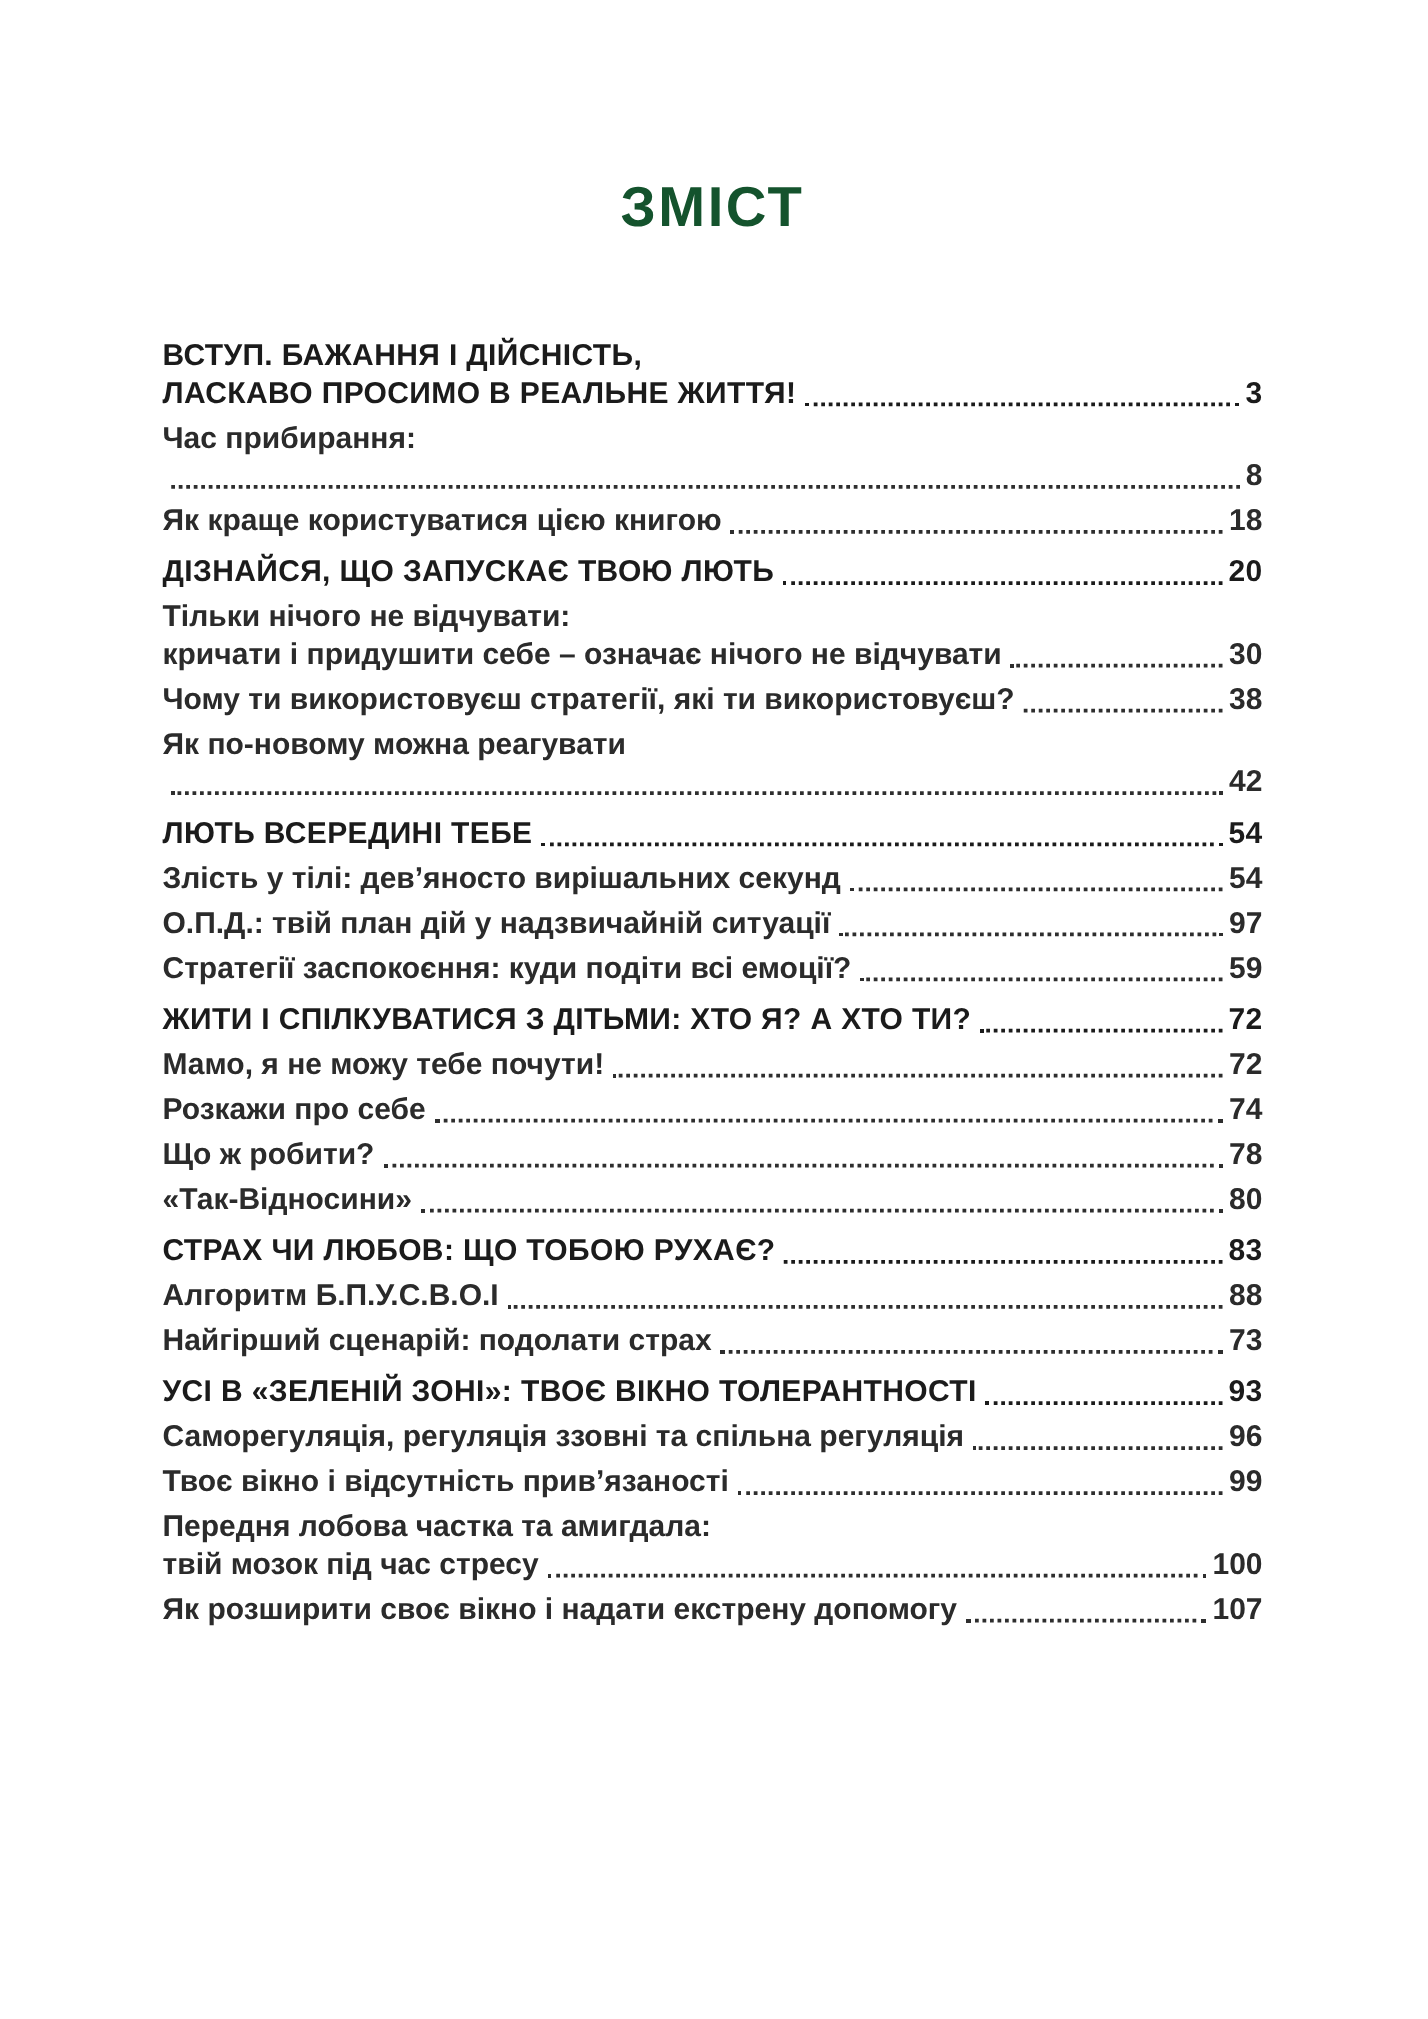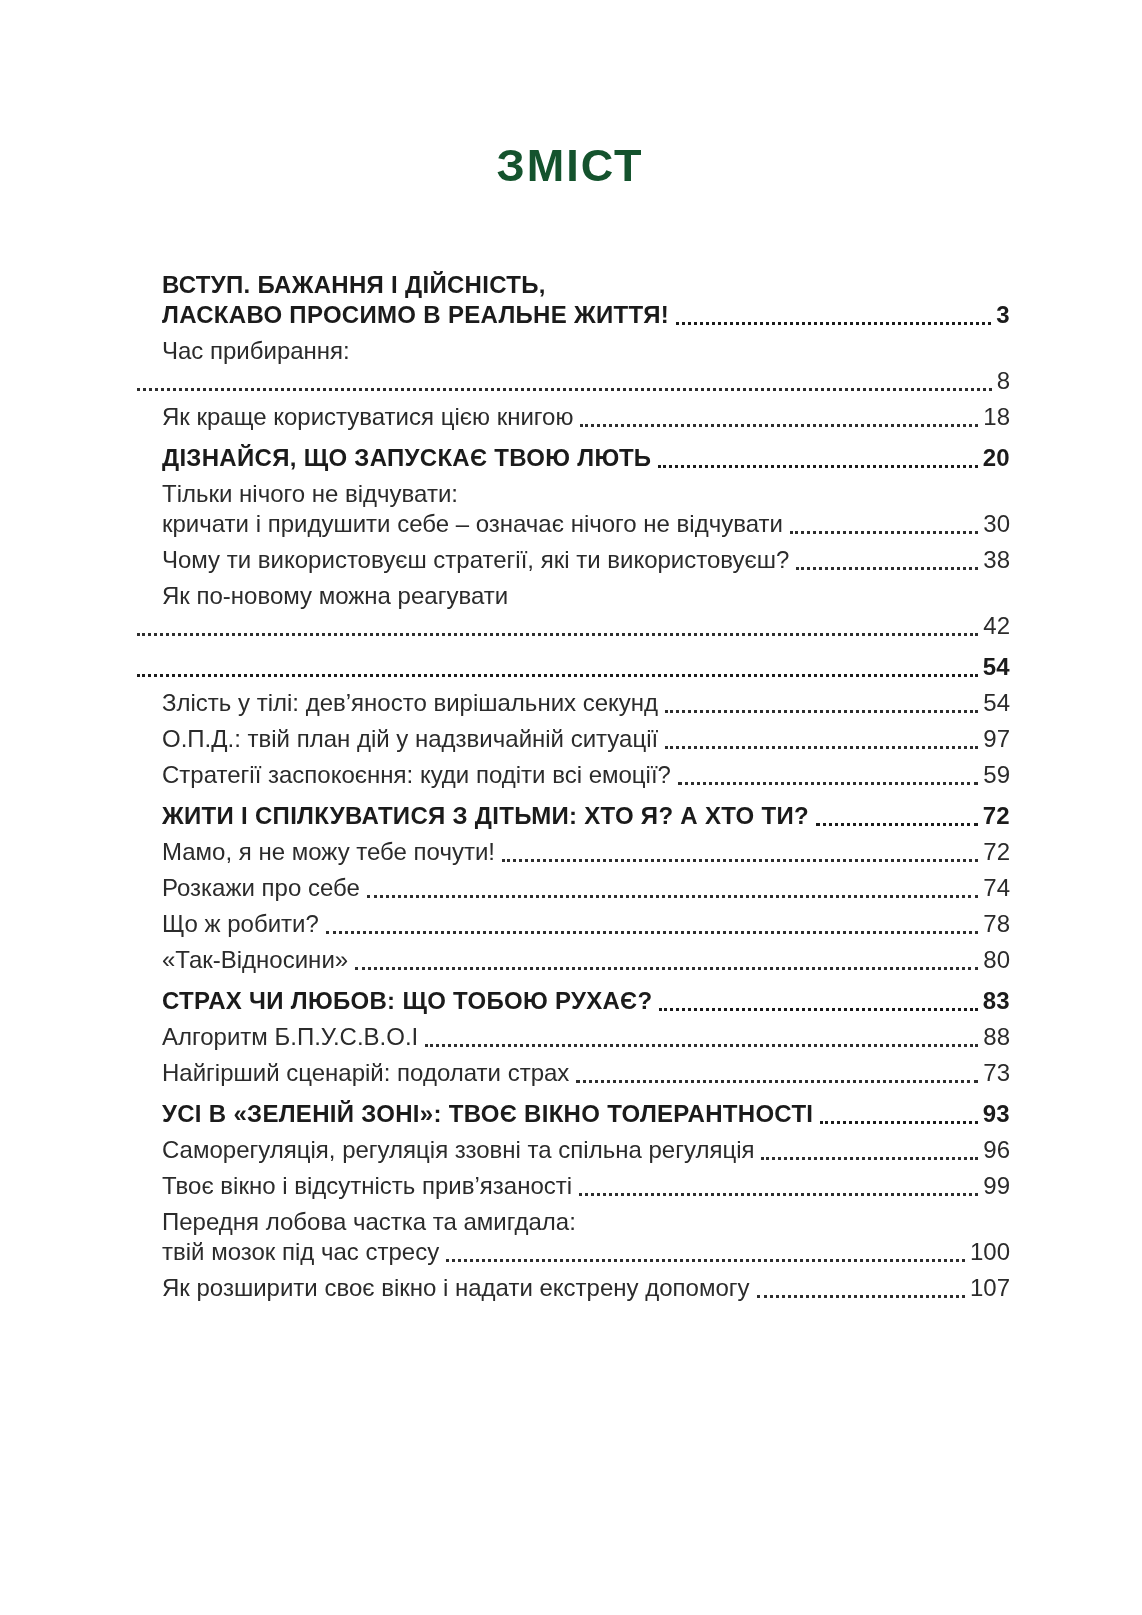--- a/index.html
+++ b/index.html
@@ -41,30 +41,29 @@
   }
   .toc-entry {
     margin-bottom: 6px;
   }
   .toc-line {
     display: flex;
     align-items: flex-end;
     font-size: 24px;
     line-height: 30px;
     color: #2b2b2b;
-    font-weight: 400;
+    font-weight: 700;
   }
   .toc-entry.bold .toc-line {
     font-weight: 700;
     color: #1b1b1b;
     letter-spacing: 0.3px;
   }
   .txt {
     white-space: nowrap;
-    margin-left: 32px;
   }
   .dots {
     flex: 1 1 auto;
     min-width: 18px;
     border-bottom: 3px dotted #2e2e2e;
     margin: 0 5px 5px 7px;
   }
   .toc-entry.bold .dots {
     border-bottom-color: #1b1b1b;
   }
@@ -138,20 +137,21 @@
           </div>
           <div class="toc-line">
             <span class="dots"></span>
             <span class="pg">42</span>
           </div>
         </div>
       </div>
       <div class="toc-section">
         <div class="toc-entry bold">
           <div class="toc-line">
+            <span class="txt">ЛЮТЬ ВСЕРЕДИНІ ТЕБЕ</span>
             <span class="dots"></span>
             <span class="pg">54</span>
           </div>
         </div>
         <div class="toc-entry">
           <div class="toc-line">
             <span class="txt">Злість у тілі: дев’яносто вирішальних секунд</span>
             <span class="dots"></span>
             <span class="pg">54</span>
           </div>

